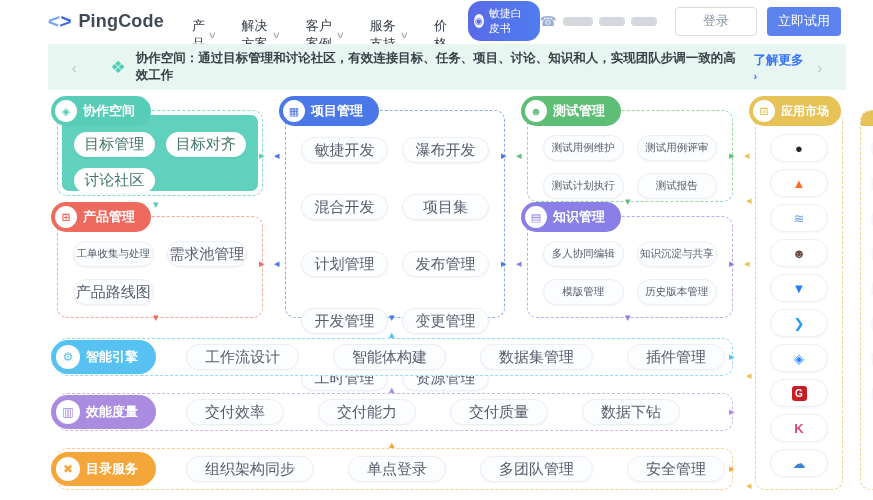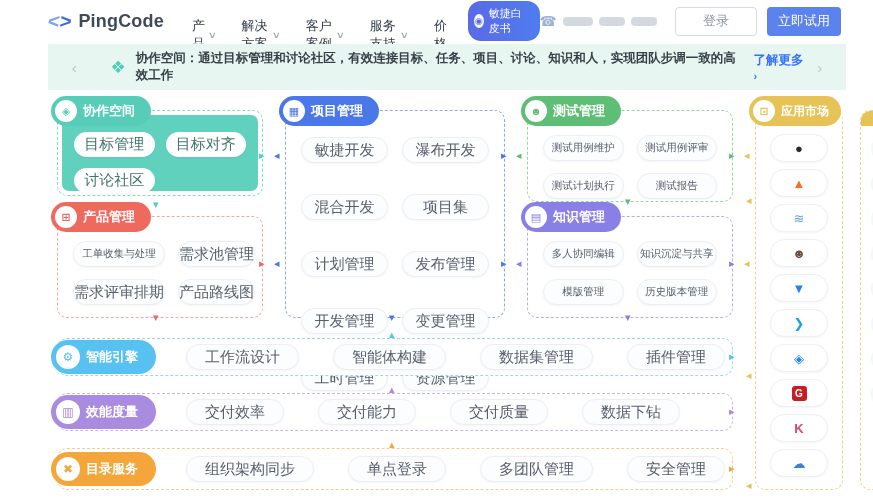--- a/index.html
+++ b/index.html
@@ -185,21 +185,20 @@
   </div>
 
   <div class="card product" style="left:57px; top:216px; width:206px; height:102px;">
     <div class="card-head">
       <span class="hico">⊞</span>
       <span>产品管理</span>
     </div>
     <div class="grid2">
       <div class="pill" style="font-size:10.5px">工单收集与处理</div>
       <div class="pill">需求池管理</div>
-      <div class="pill">需求评审排期</div>
       <div class="pill">产品路线图</div>
     </div>
   </div>
 
   <div class="card project" style="left:285px; top:110px; width:220px; height:208px;">
     <div class="card-head">
       <span class="hico">▦</span>
       <span>项目管理</span>
     </div>
     <div class="grid2" style="padding-top:26px; gap:31px 14px;">

